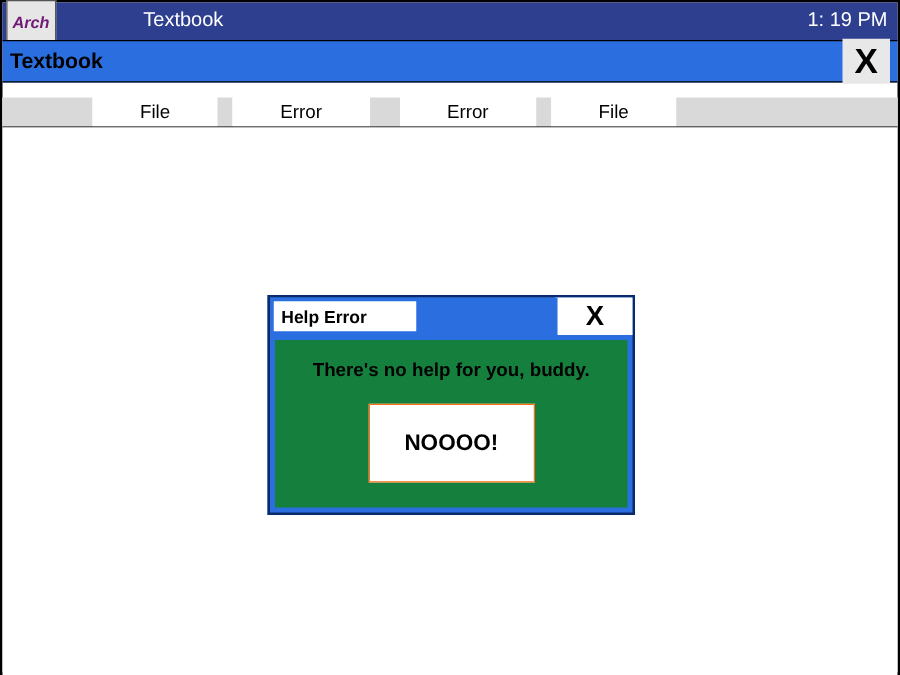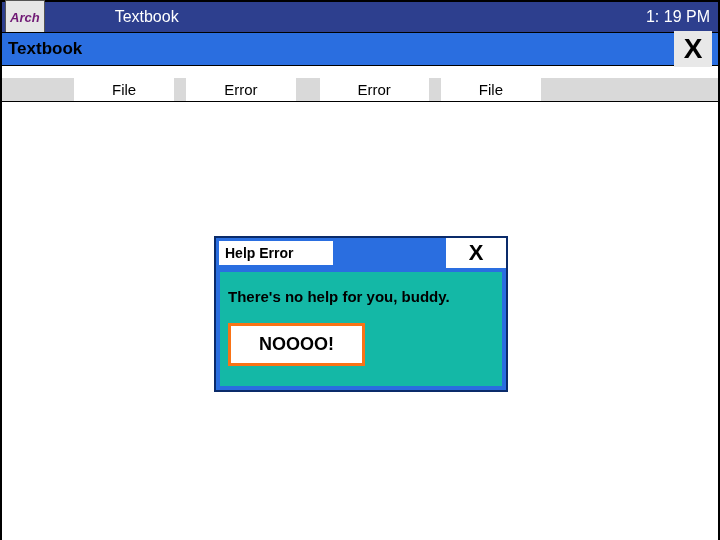--- a/index.html
+++ b/index.html
@@ -147,35 +147,35 @@
       height: 30px;
       background: #fff;
       display: flex;
       align-items: center;
       justify-content: center;
       font-size: 22px;
       font-weight: bold;
       border-left: 2px solid #2a6ee0;
     }
     .dialog-body {
-      background: #14b8a6;
+      background: #15803d;
       margin: 4px;
       padding: 16px 8px 20px 8px;
-      text-align: left;
+      text-align: center;
     }
     .dialog-msg {
       font-size: 15px;
       font-weight: bold;
       margin-bottom: 18px;
     }
     .dialog-button {
       display: inline-block;
       background: #fff;
-      border: 3px solid #f97316;
-      padding: 8px 28px;
+      border: 1px solid #f97316;
+      padding: 20px 28px;
       font-size: 18px;
       font-weight: bold;
       cursor: pointer;
     }
   </style>
 </head>
 <body>
 
 <div class="frame">
 

